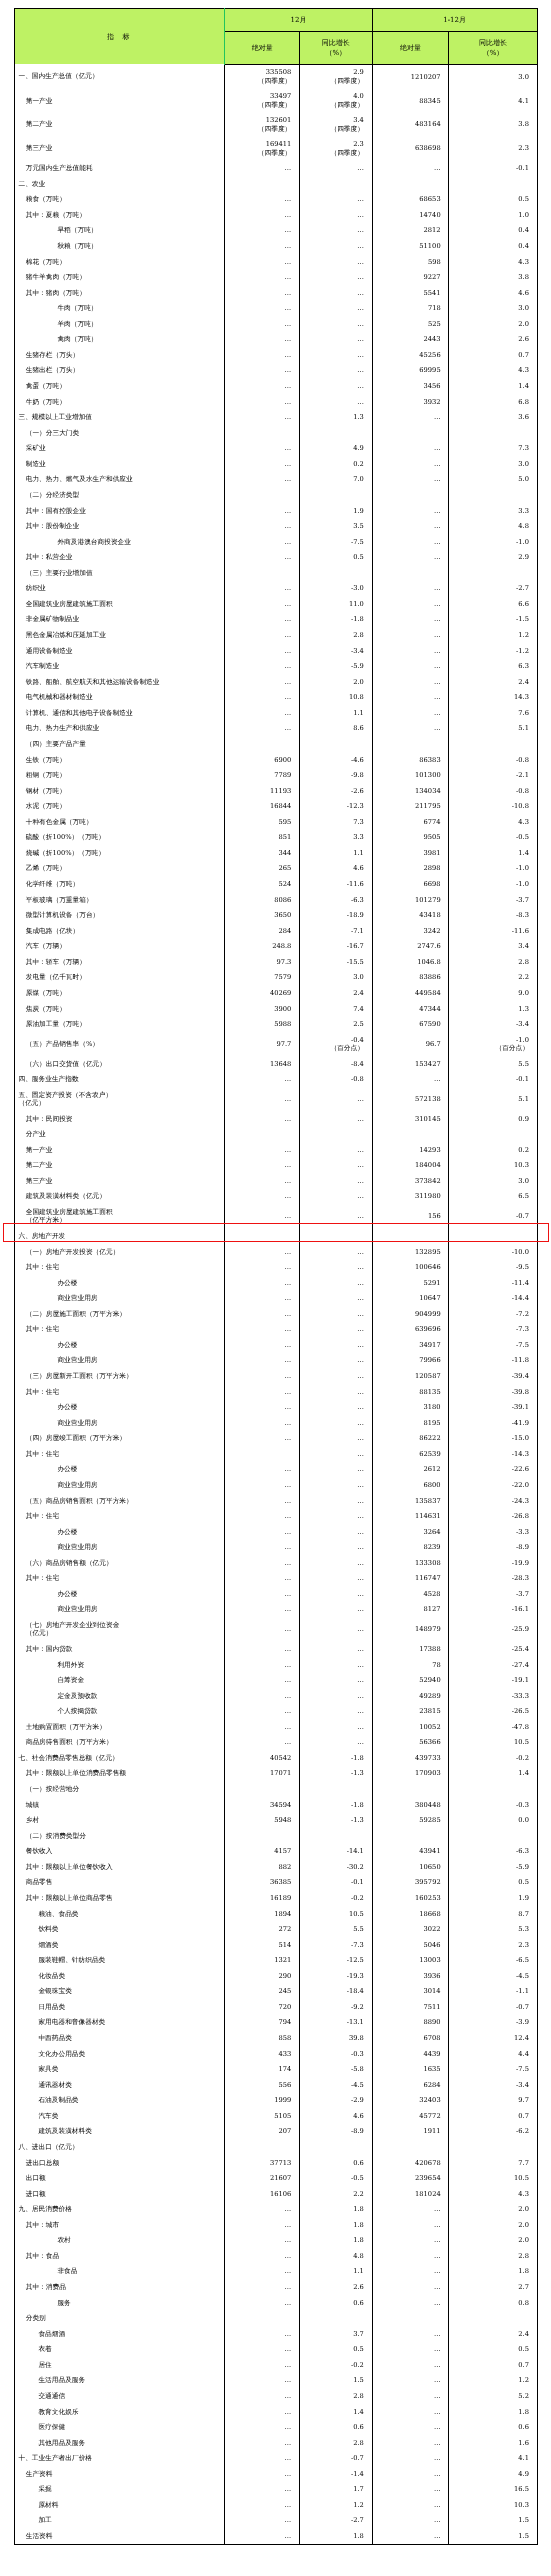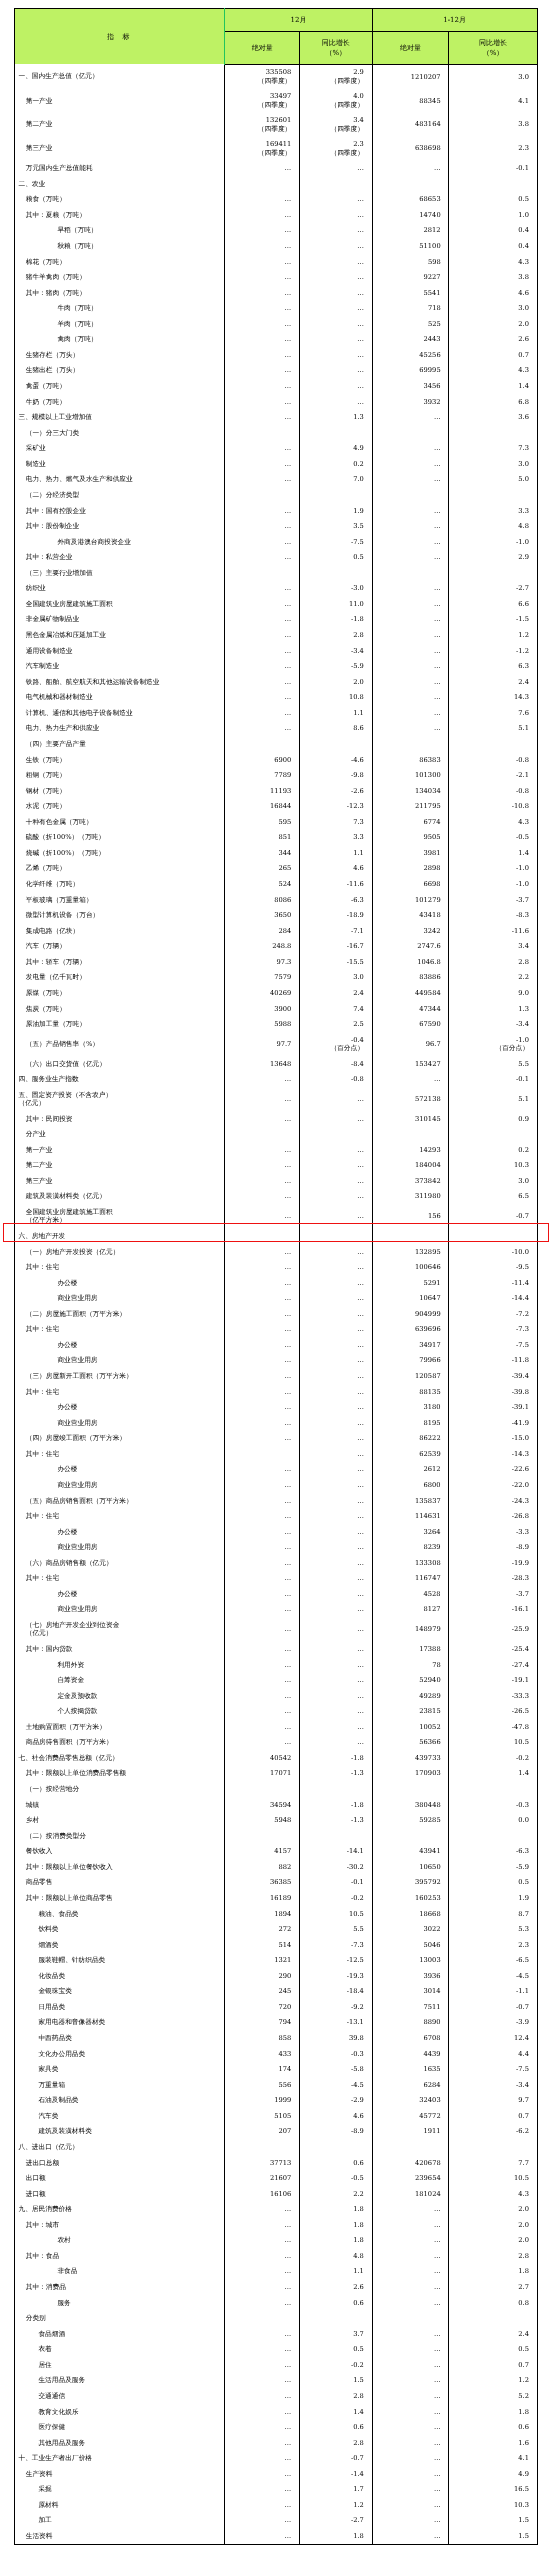--- a/index.html
+++ b/index.html
@@ -941,21 +941,21 @@
           <td class="num">4.4</td>
         </tr>
         <tr>
           <td class="lab i2">家具类</td>
           <td class="num">174</td>
           <td class="num">-5.8</td>
           <td class="num">1635</td>
           <td class="num">-7.5</td>
         </tr>
         <tr>
-          <td class="lab i2">万重量箱</td>
+          <td class="lab i2">通讯器材类</td>
           <td class="num">556</td>
           <td class="num">-4.5</td>
           <td class="num">6284</td>
           <td class="num">-3.4</td>
         </tr>
         <tr>
           <td class="lab i2">石油及制品类</td>
           <td class="num">1999</td>
           <td class="num">-2.9</td>
           <td class="num">32403</td>

